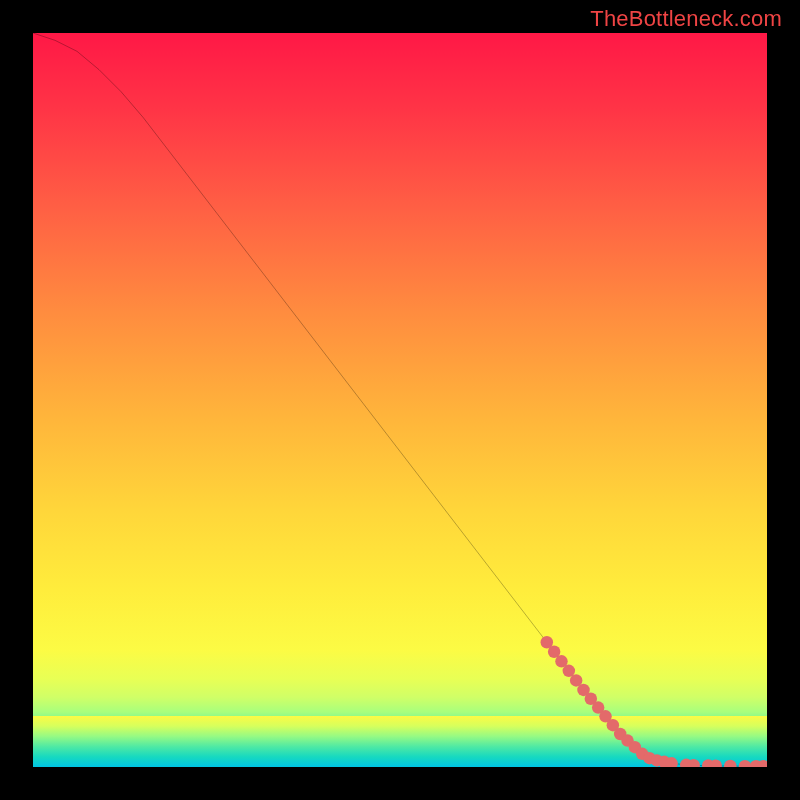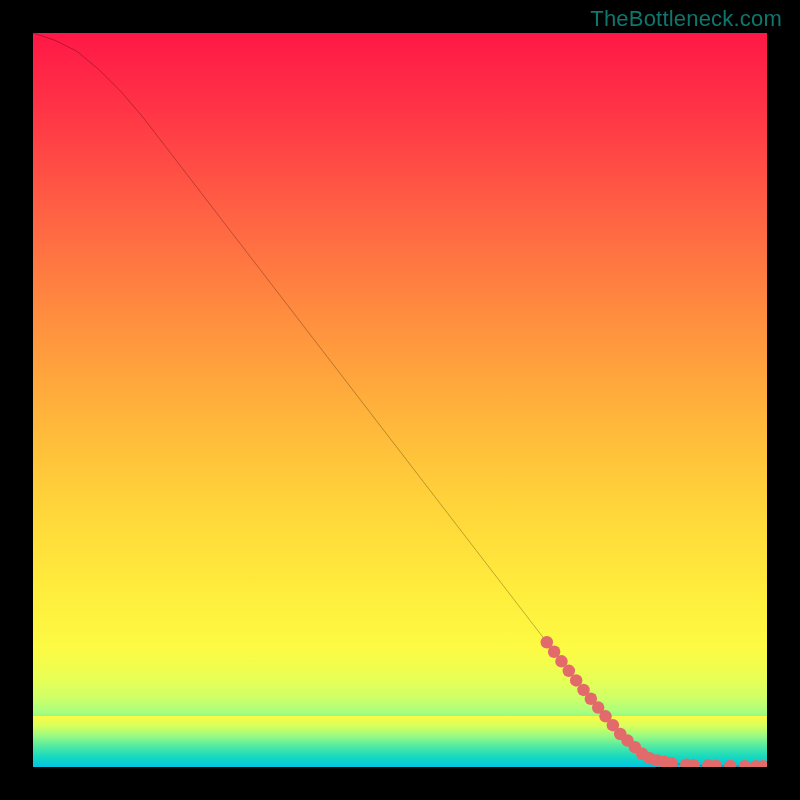--- a/index.html
+++ b/index.html
@@ -63,21 +63,21 @@
   svg.curve {
     position: absolute;
     left: 0; top: 0;
     width: 100%;
     height: 100%;
   }
   .watermark {
     position: absolute;
     top: 6px;
     right: 18px;
-    color: #0f766e;
+    color: #ef4444;
     font-size: 22px;
     font-weight: 500;
     letter-spacing: 0.2px;
     text-align: center;
   }
 </style>
 </head>
 <body>
 
 <div class="frame">

